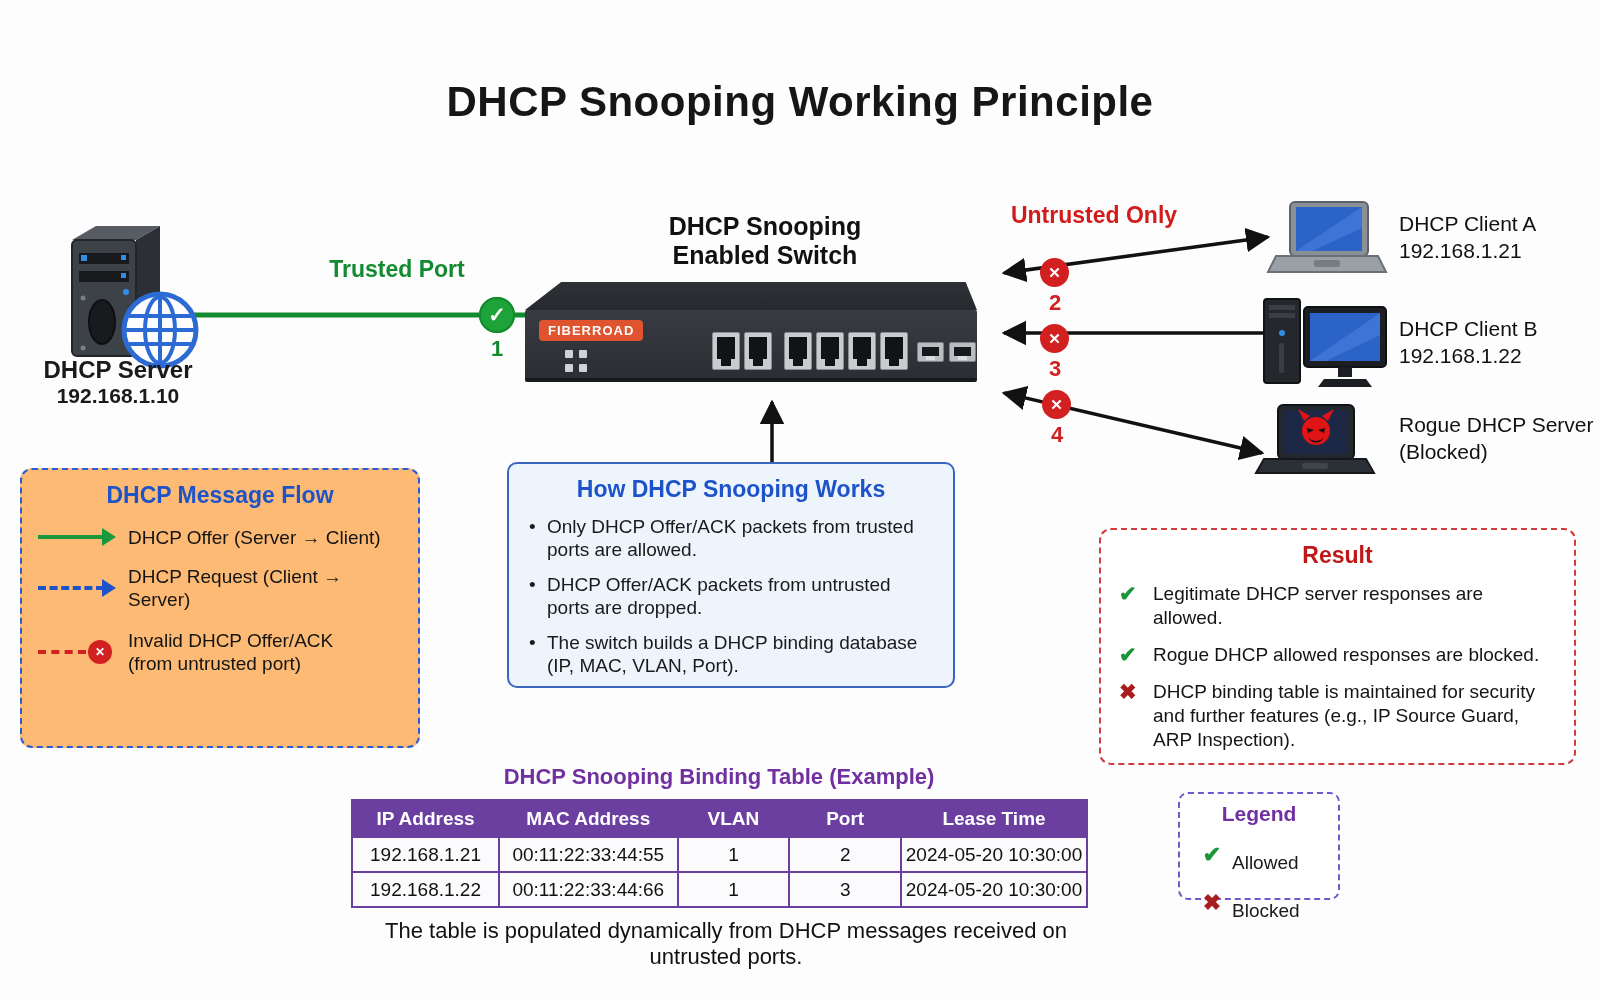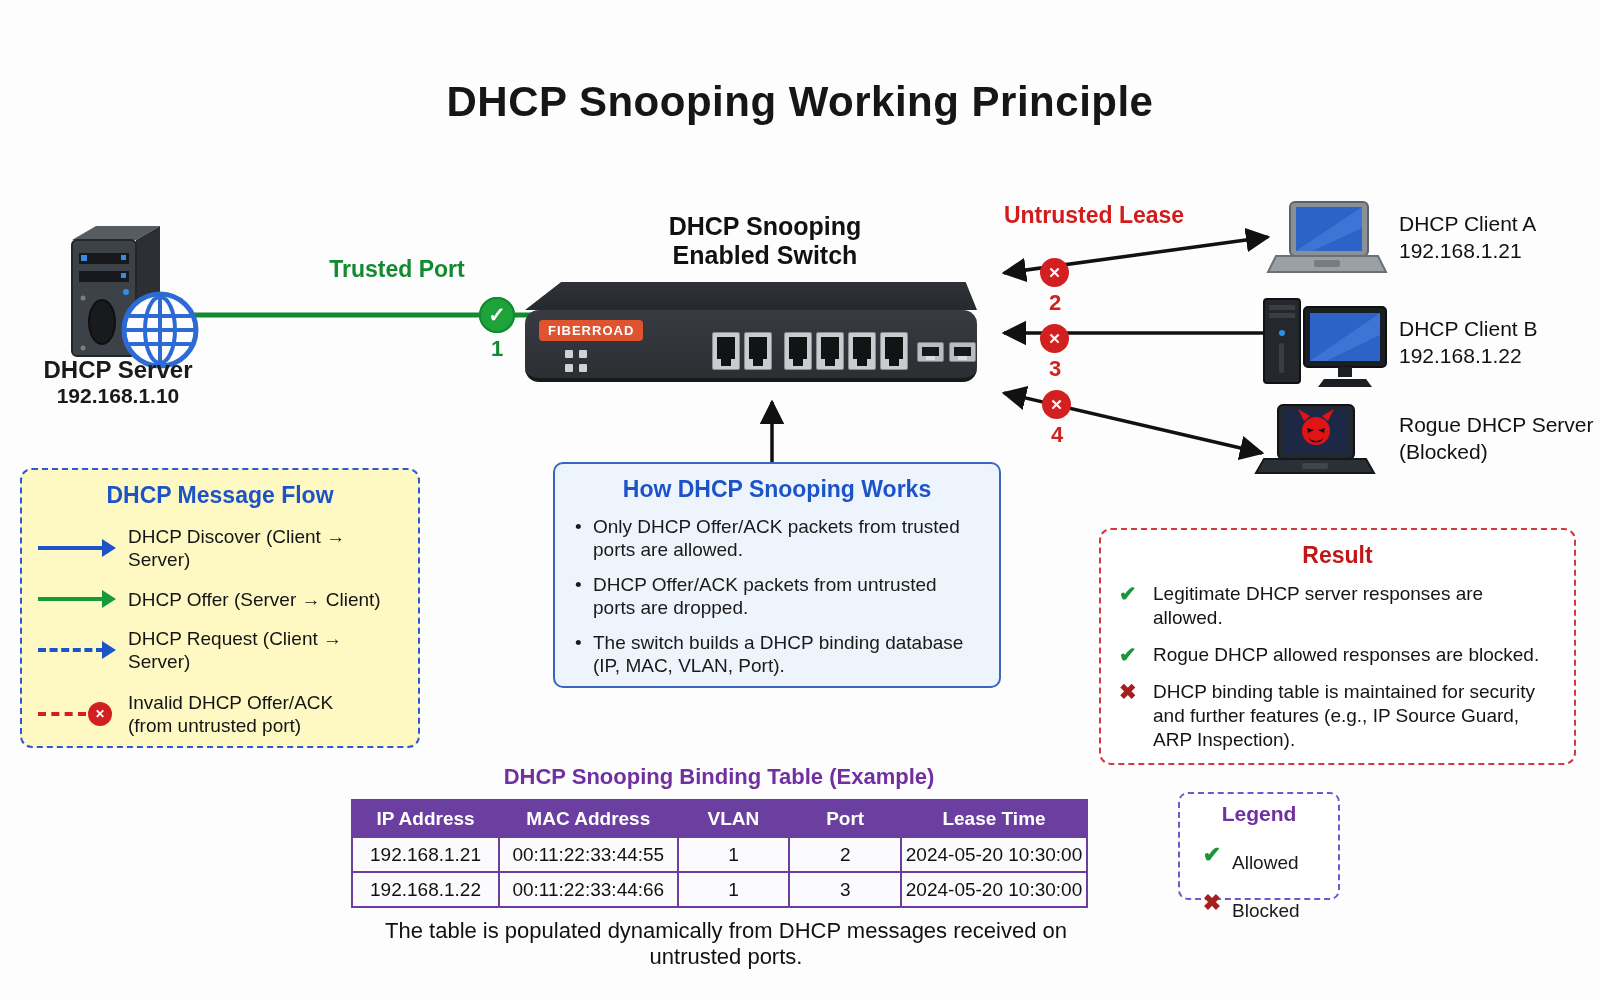--- a/index.html
+++ b/index.html
@@ -37,21 +37,21 @@
   #trusted-num{left:479px; top:336px; width:36px; text-align:center;
     color:var(--green_dark); font-size:22px; font-weight:700;}
   
   #switch-title{left:565px; top:212px; width:400px; text-align:center;
     font-size:25px; font-weight:700; line-height:29px; color:#111;}
   #switch-body{left:525px; top:282px; width:452px; height:100px;}
   #switch-top{position:absolute; left:0; top:0; width:452px; height:28px;
     background:linear-gradient(#2e3237,#26292e);
     clip-path:polygon(8% 0, 97.5% 0, 100% 100%, 0 100%);}
   #switch-front{position:absolute; left:0; top:28px; width:452px; height:72px;
-    background:linear-gradient(#383c42,#2b2e33); border-radius:14px;
+    background:linear-gradient(#383c42,#2b2e33); border-radius:2px;
     border-bottom:4px solid #17191c;}
   #switch-brand{position:absolute; left:14px; top:10px; background:var(--brand_orange);
     color:#fff; font-size:13px; font-weight:700; letter-spacing:1px;
     padding:3px 9px; border-radius:4px;}
   .led{position:absolute; width:8px; height:8px; background:#cfd2d6; border-radius:1px;}
   .rj45{position:absolute; top:22px; width:28px; height:38px; background:#c9cbce;
     border-radius:2px; border:1px solid #8b8d90;}
   .rj45 .hole{position:absolute; left:4px; top:4px; width:18px; height:22px; background:#121315;}
   .rj45 .tab{position:absolute; left:8px; top:26px; width:10px; height:7px; background:#121315;}
   .sfp{position:absolute; top:32px; width:27px; height:20px; background:#b9bcc0;
@@ -62,42 +62,42 @@
   #untrusted-label{left:989px; top:202px; width:210px; text-align:center;
     color:#d21b1b; font-size:23px; font-weight:700;}
   .x-circle{width:29px;height:29px;border-radius:50%;background:var(--red);
     color:#fff;display:flex;align-items:center;justify-content:center;
     font-size:15px;font-weight:700;}
   .port-num{width:30px;text-align:center;color:var(--red);font-size:22px;font-weight:700;}
   
   .client-label{left:1399px; width:200px; font-size:21px; color:#111;}
   
   .box-title{font-weight:700; text-align:center;}
-  #flow-box{left:20px; top:468px; width:400px; height:280px; background:#fef9c3;
+  #flow-box{left:20px; top:468px; width:400px; height:280px; background:#fdba74;
     border:2px dashed var(--flow_border); border-radius:12px; padding:12px 14px 8px 14px;}
   #flow-box .box-title{color:var(--blue); font-size:23px;}
   .flow-row{display:flex; align-items:center; margin-top:16px;}
   .flow-row.tall{margin-top:18px;}
   .flow-swatch{position:relative; width:92px; height:24px; flex:0 0 92px;}
   .flow-line{position:absolute; top:10px; left:2px; width:66px; border-top:4px solid;}
   .flow-line.solid{border-top-style:solid;}
   .flow-line.dashed{border-top-style:dashed;}
   .flow-line.blue{border-color:#1d53c8;}
   .flow-line.green{border-color:#189a3c;}
   .flow-line.red{border-color:#d21f1f; width:48px;}
   .flow-head{position:absolute; top:3px; left:66px; width:0; height:0;
     border-top:9px solid transparent; border-bottom:9px solid transparent; border-left:14px solid;}
   .flow-head.blue{border-left-color:#1d53c8;}
   .flow-head.green{border-left-color:#189a3c;}
   .flow-x{position:absolute; top:0; left:52px; width:24px; height:24px; border-radius:50%;
     background:var(--red); color:#fff; font-size:12px; font-weight:700;
     display:flex; align-items:center; justify-content:center;}
   .flow-text{font-size:19px; line-height:23px; color:#141414;}
   #how-box{left:507px; top:462px; width:448px; height:226px; background:var(--how_bg);
-    border:2px solid var(--how_border); border-radius:10px; padding:12px 16px;margin-left:46px;}
+    border:2px solid var(--how_border); border-radius:10px; padding:12px 16px;}
   #how-box .box-title{color:var(--blue); font-size:23px;}
   #how-box ul{list-style:none; margin-top:12px;}
   #how-box li{position:relative; font-size:19px; line-height:23px; margin-bottom:12px; padding-left:22px;}
   #how-box li::before{content:"•"; position:absolute; left:4px; top:0; font-size:19px;}
   #result-box{left:1099px; top:528px; width:477px; height:237px; background:#fff;
     border:2px dashed var(--result_border); border-radius:12px; padding:12px 18px;}
   #result-box .box-title{color:#c01818; font-size:23px;}
   .result-row{display:flex; margin-top:13px;}
   .result-icon{flex:0 0 34px; font-size:21px; font-weight:700; line-height:23px;}
   .result-icon.check{color:#1a9638;}
@@ -213,21 +213,21 @@
         <div class="slot"></div>
         <div class="latch"></div>
       </div>
     <div class="sfp" style="left:424px">
         <div class="slot"></div>
         <div class="latch"></div>
       </div>
   </div>
 </div>
 
-<div id="untrusted-label" class="abs">Untrusted Lease</div>
+<div id="untrusted-label" class="abs">Untrusted Only</div>
 
 <div class="abs x-circle" style="left:1040px;top:258px">
   <span>✕</span>
 </div>
 <div class="abs port-num" style="left:1040px;top:290px">2</div>
 
 <div class="abs x-circle" style="left:1040px;top:324px">
   <span>✕</span>
 </div>
 <div class="abs port-num" style="left:1040px;top:356px">3</div>
@@ -274,27 +274,20 @@
     <path d="M56,35 q8,6 16,0 l-3,3 q-5,3 -10,0 z" fill="#121212"></path>
   </g>
   <polygon points="12,56 114,56 122,70 4,70" fill="#2b2f36" stroke="#15171b" stroke-width="2"></polygon>
   <rect x="50" y="60" width="26" height="6" rx="2" fill="#40454c"></rect>
 </svg>
 <div class="abs client-label" style="top:413px">Rogue DHCP Server</div>
 <div class="abs client-label" style="top:440px">(Blocked)</div>
 
 <div id="flow-box" class="abs">
   <div class="box-title">DHCP Message Flow</div>
-  <div class="flow-row">
-    <span class="flow-swatch">
-      <span class="flow-line solid blue"></span>
-        <span class="flow-head blue"></span>
-    </span>
-    <span class="flow-text">DHCP Discover (Client → Server)</span>
-  </div>
   <div class="flow-row">
     <span class="flow-swatch">
       <span class="flow-line solid green"></span>
         <span class="flow-head green"></span>
     </span>
     <span class="flow-text">DHCP Offer (Server → Client)</span>
   </div>
   <div class="flow-row">
     <span class="flow-swatch">
       <span class="flow-line dashed blue"></span>

